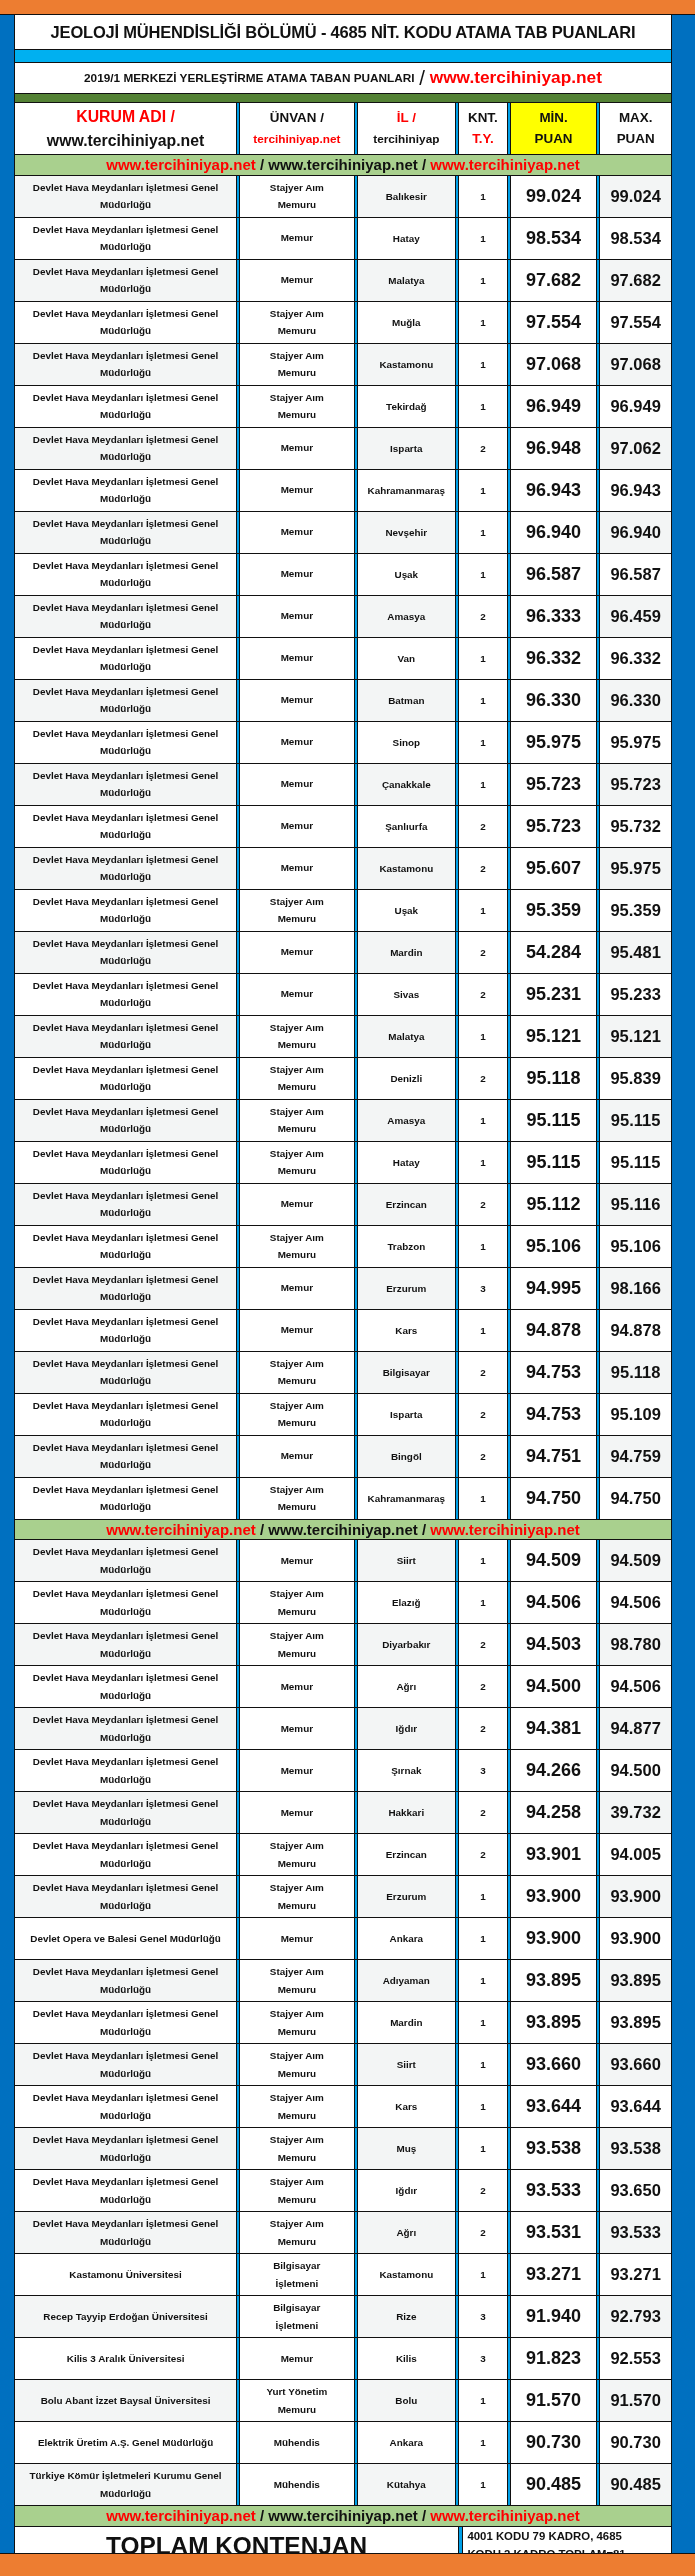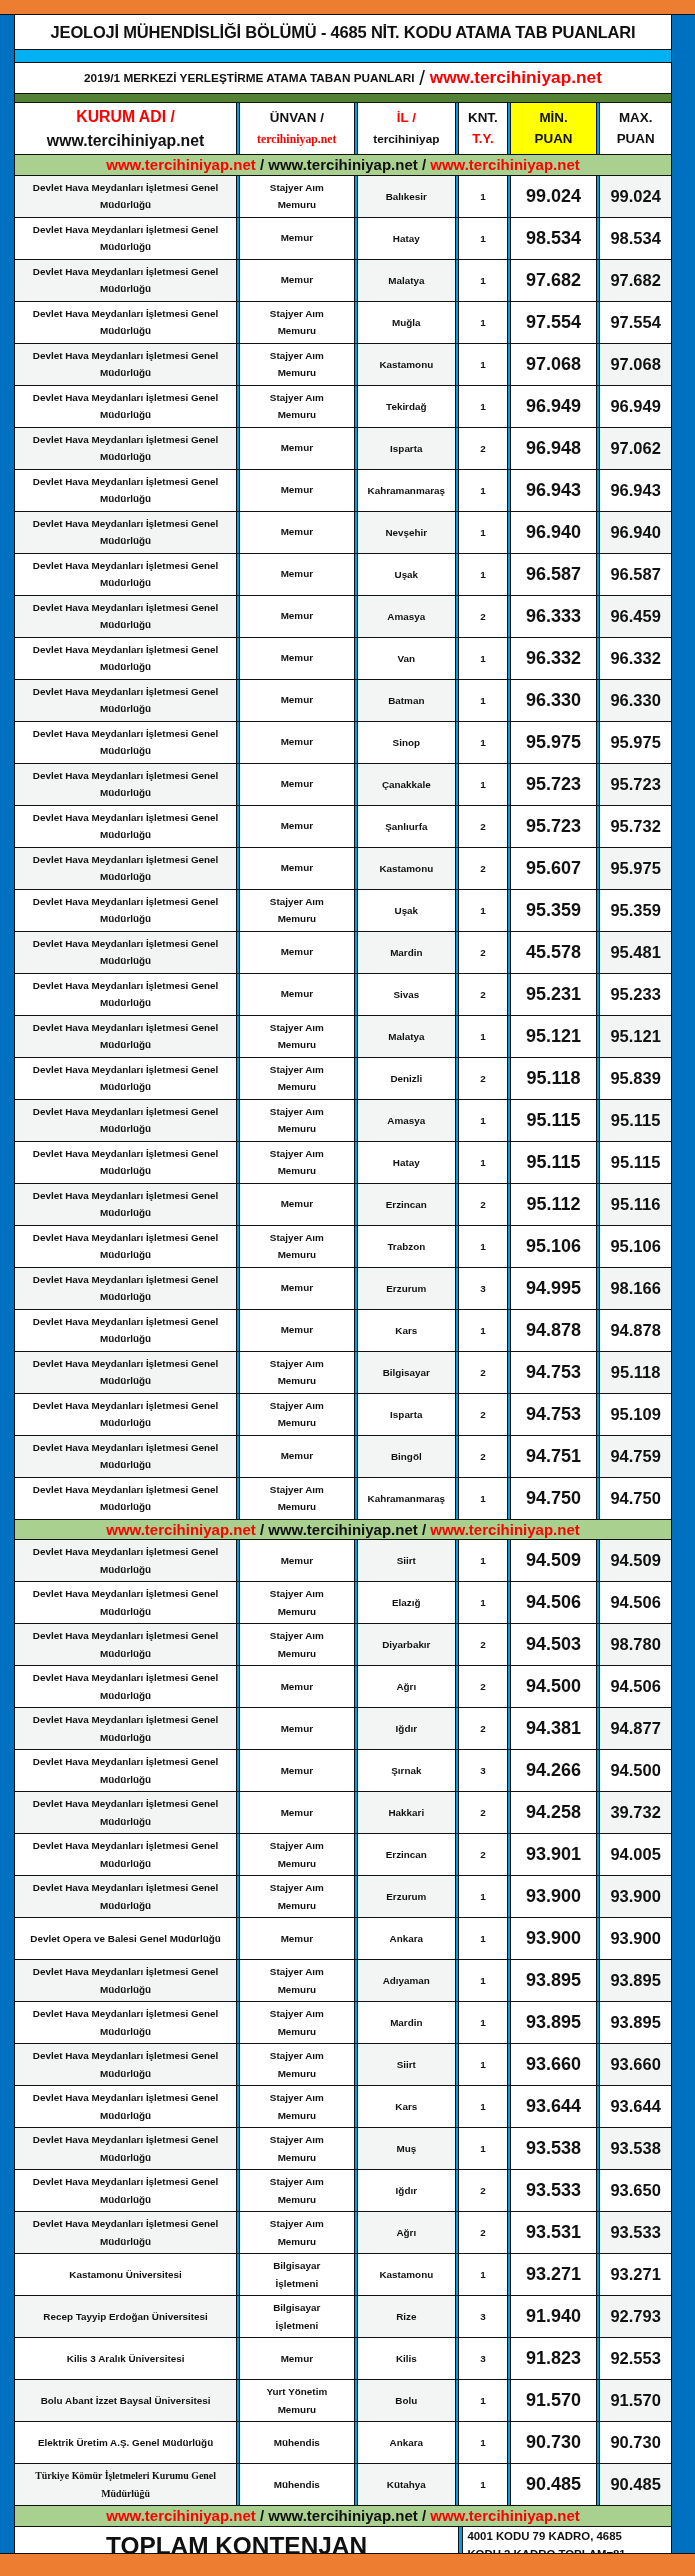--- a/index.html
+++ b/index.html
@@ -65,21 +65,21 @@
   <div class="green-bar"></div>
 
   <div class="row header">
     <div class="cell c-kurum">
       <span class="red">KURUM ADI /</span>
       <span>www.tercihiniyap.net</span>
     </div>
     <div class="div"></div>
     <div class="cell c-unvan">
       <span style="max-width: 87px; display: block;">ÜNVAN /</span>
-      <span class="small-red" style="max-width: 87px; display: block; font-family: Liberation Serif, serif;">tercihiniyap.net</span>
+      <span class="small-red" style="max-width: 87px; display: block;">tercihiniyap.net</span>
     </div>
     <div class="div"></div>
     <div class="cell c-il">
       <span class="red">İL /</span>
       <span class="small-blk">tercihiniyap</span>
     </div>
     <div class="div"></div>
     <div class="cell c-knt">
       <span>KNT.</span>
       <span class="red">T.Y.</span>
@@ -566,21 +566,21 @@
     <div class="div"></div>
     <div class="cell c-il">
           <span>Mardin</span>
         </div>
     <div class="div"></div>
     <div class="cell c-knt">
           <span>2</span>
         </div>
     <div class="div"></div>
     <div class="cell c-min">
-          <span>45.578</span>
+          <span>54.284</span>
         </div>
     <div class="div"></div>
     <div class="cell c-max">
           <span>95.481</span>
         </div>
   </div>
       <div class="row data-row">
     <div class="cell c-kurum">
           <span style="max-width: 197px; display: block;">Devlet Hava Meydanları İşletmesi Genel Müdürlüğü</span>
         </div>
@@ -1461,21 +1461,21 @@
     <div class="cell c-min">
           <span>90.730</span>
         </div>
     <div class="div"></div>
     <div class="cell c-max">
           <span>90.730</span>
         </div>
   </div>
       <div class="row data-row alt">
     <div class="cell c-kurum">
-          <span style="max-width: 197px; display: block; font-family: Liberation Serif, serif;">Türkiye Kömür İşletmeleri Kurumu Genel Müdürlüğü</span>
+          <span style="max-width: 197px; display: block;">Türkiye Kömür İşletmeleri Kurumu Genel Müdürlüğü</span>
         </div>
     <div class="div"></div>
     <div class="cell c-unvan">
           <span style="max-width: 87px; display: block;">Mühendis</span>
         </div>
     <div class="div"></div>
     <div class="cell c-il">
           <span>Kütahya</span>
         </div>
     <div class="div"></div>

